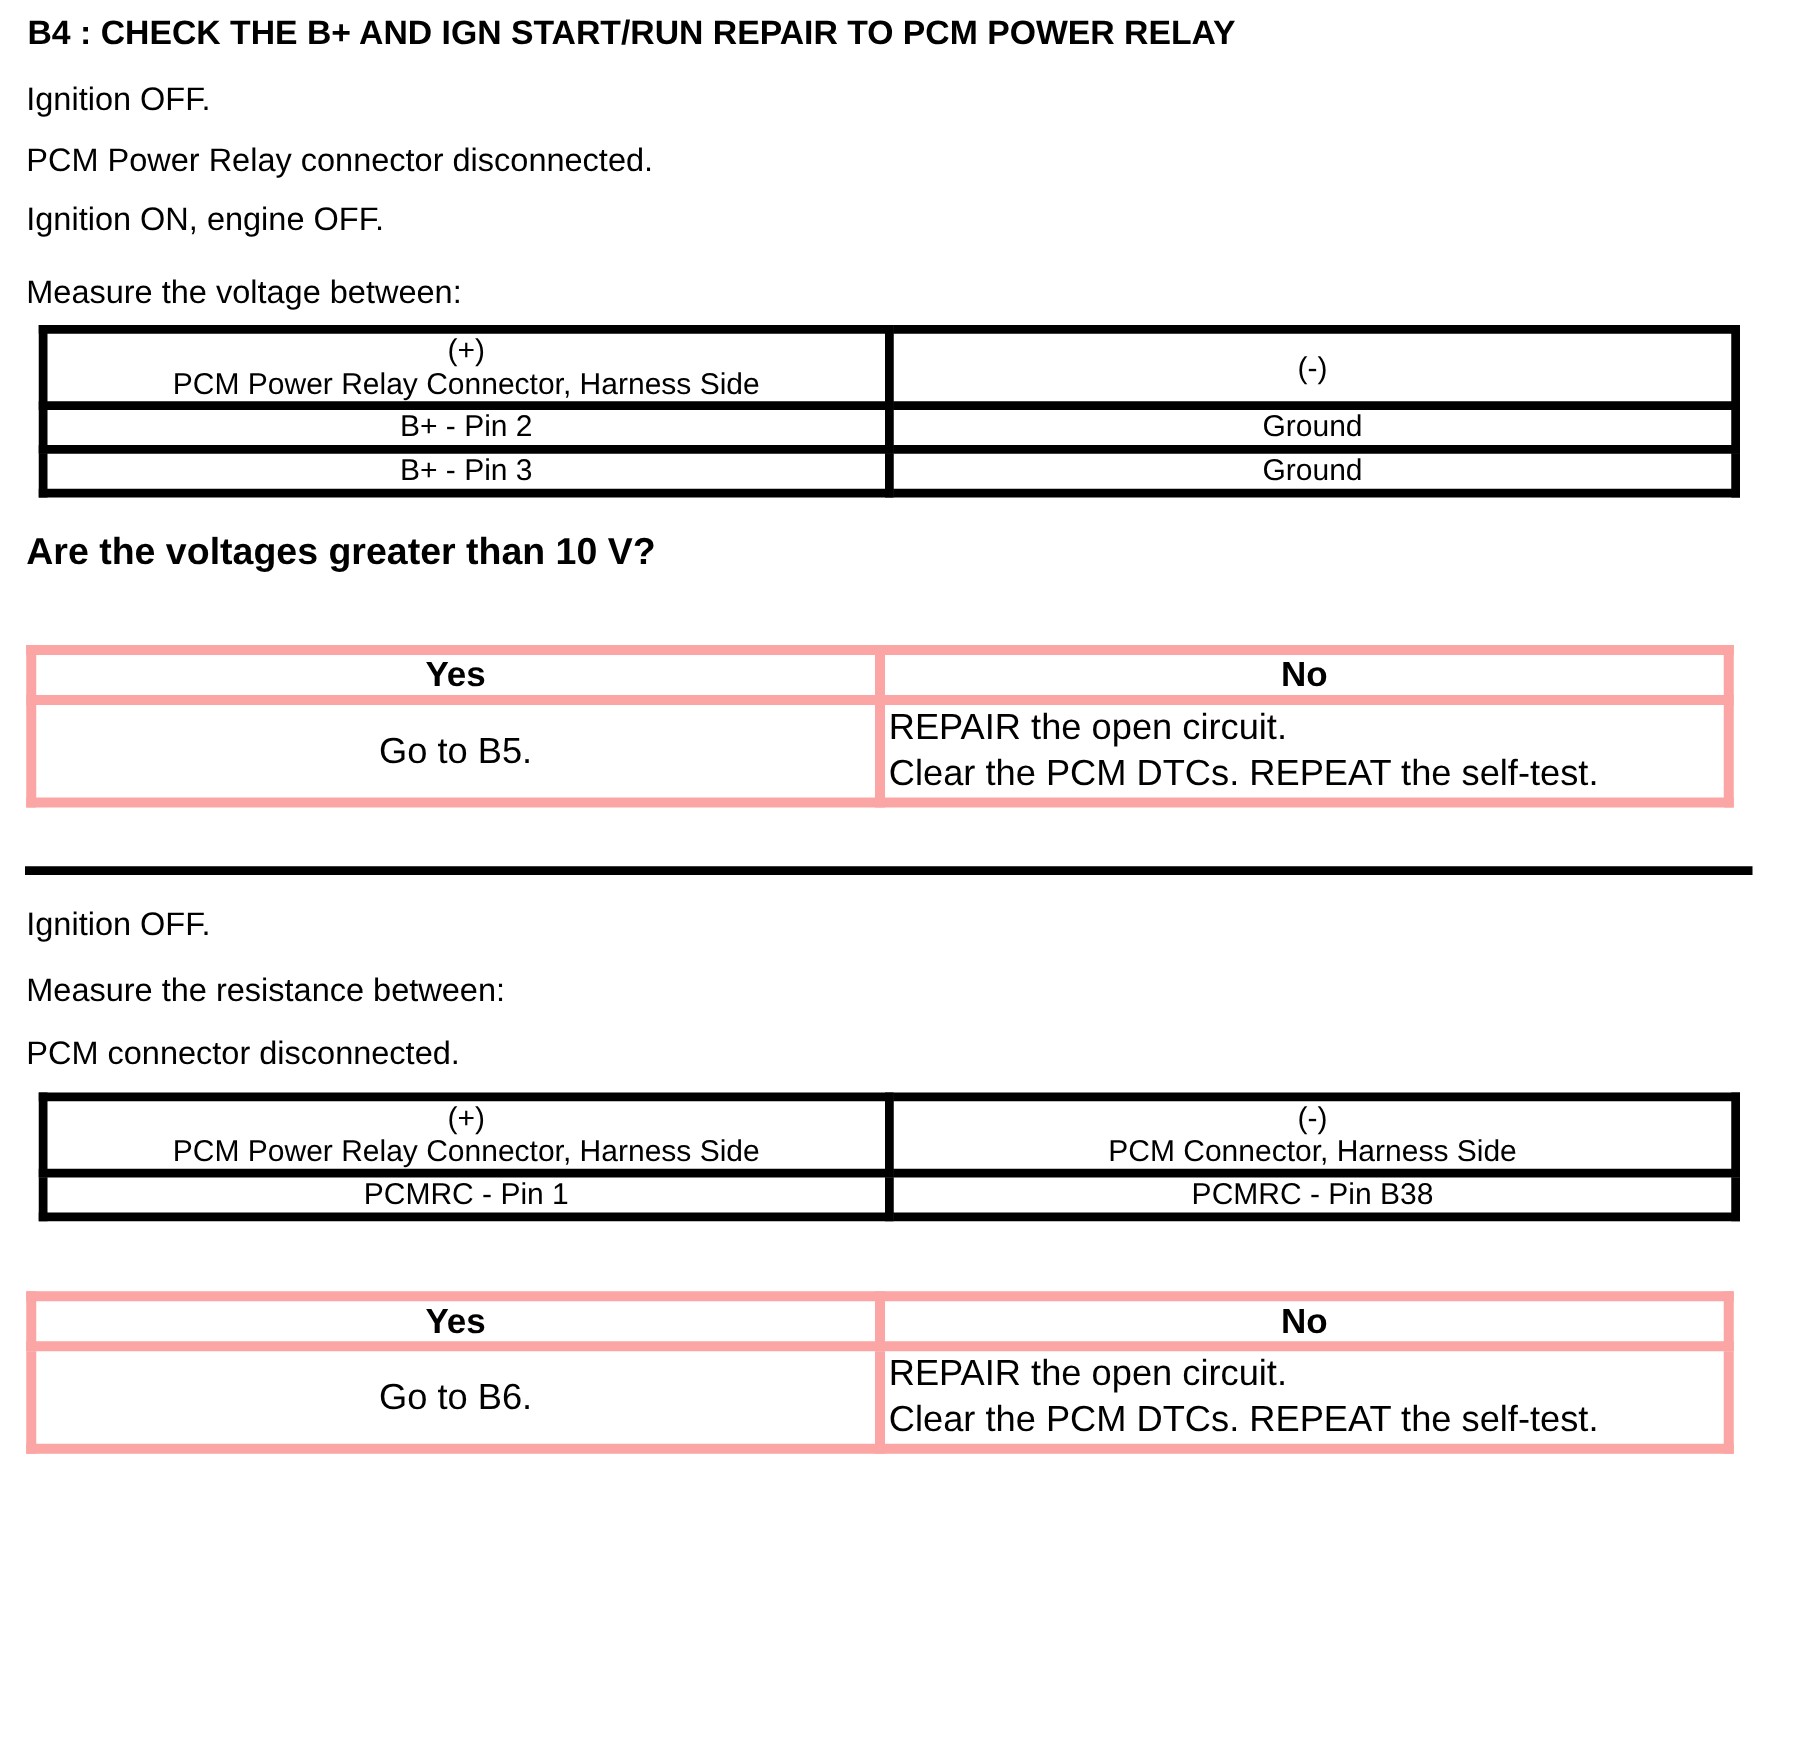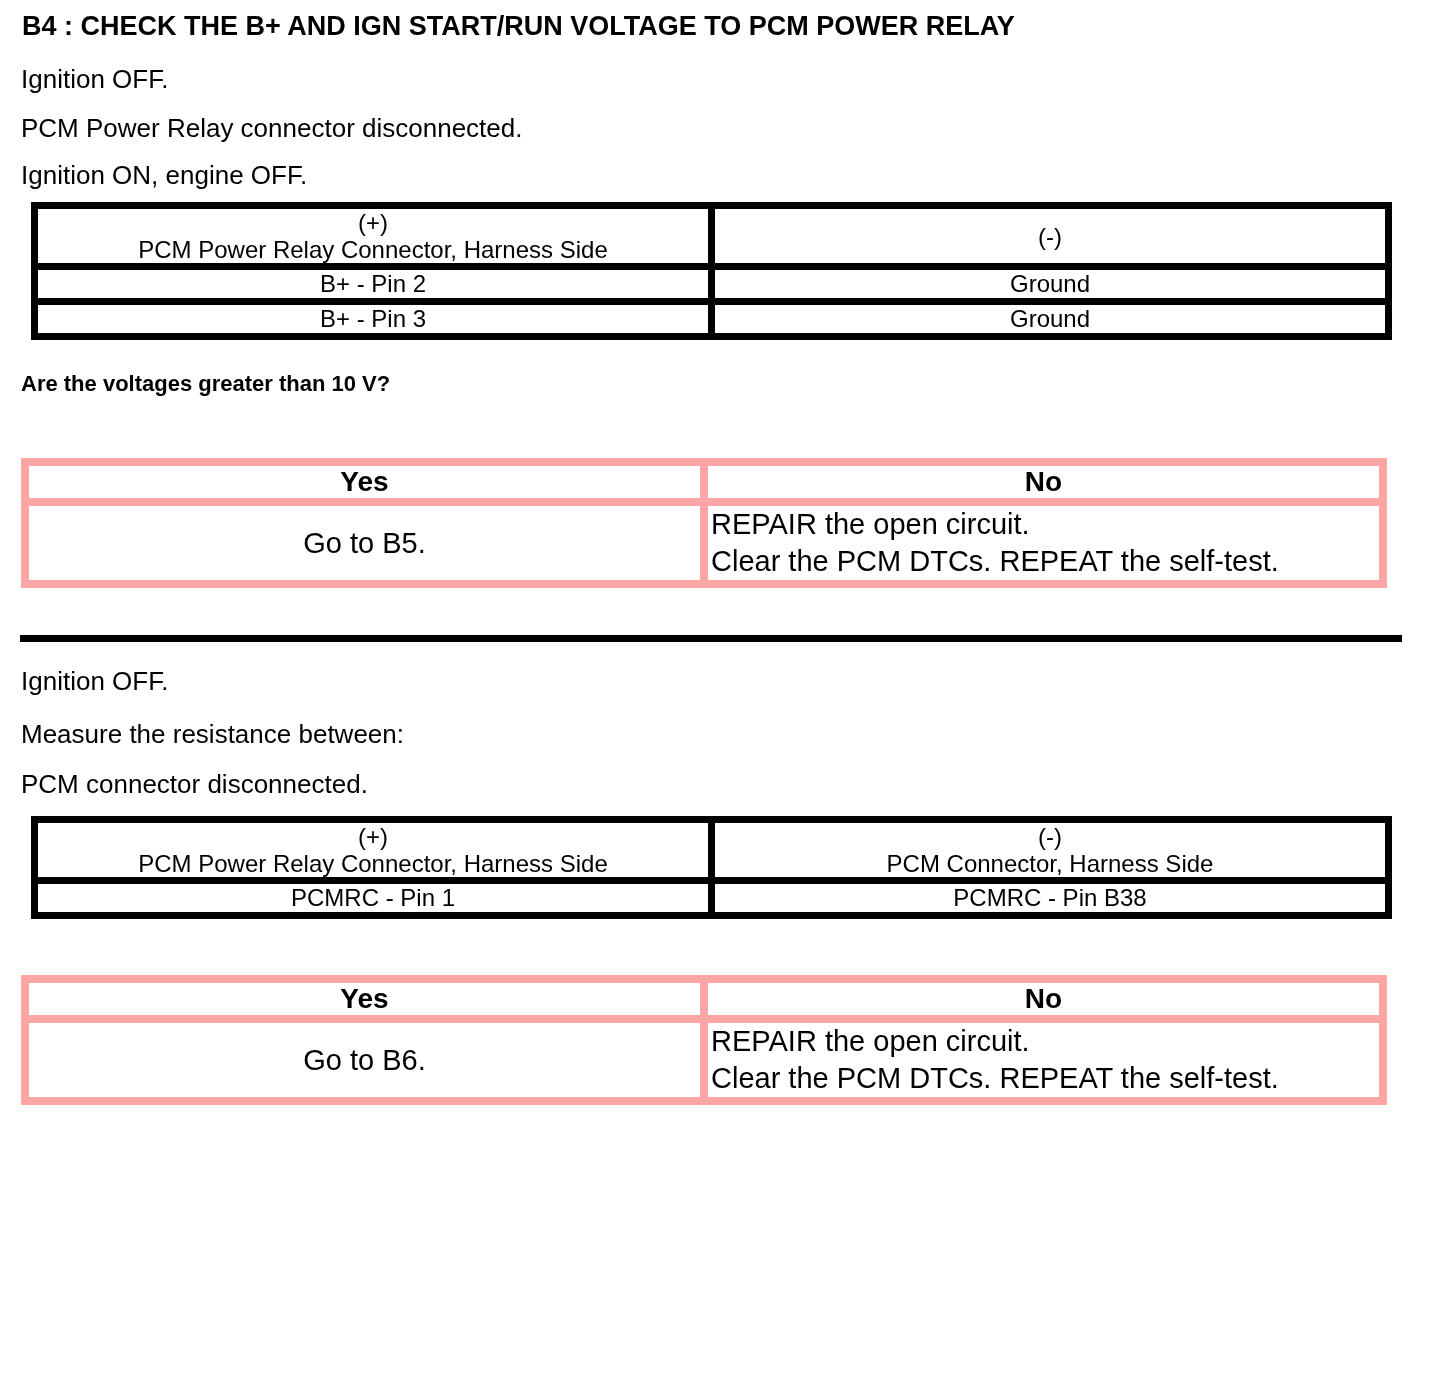--- a/index.html
+++ b/index.html
@@ -26,21 +26,21 @@
     margin: 0 0 0 22px;
     white-space: nowrap;
   }
   .instr {
     font-size: 26px;
     line-height: 36px;
     margin: 0 0 0 21px;
     white-space: nowrap;
   }
   .question {
-    font-size: 22px;
+    font-size: 30px;
     font-weight: bold;
     line-height: 34px;
     margin: 0 0 0 21px;
     white-space: nowrap;
   }
 
   
   table.measure {
     border-collapse: collapse;
     table-layout: fixed;
@@ -105,26 +105,27 @@
   .mt-b5-table { margin-top: 14px; }
   .mt-b5-q { margin-top: 25px; }
   .mt-b5-dec { margin-top: 56px; }
 </style>
 </head>
 <body>
 
 <div class="doc">
   <div class="pad-top"></div>
 
-  <div class="step-heading">B4 : CHECK THE B+ AND IGN START/RUN VOLTAGE TO PCM POWER RELAY</div>
+  <div class="step-heading">B4 : CHECK THE B+ AND IGN START/RUN REPAIR TO PCM POWER RELAY</div>
 
   <div class="instr mt-b4-i1">Ignition OFF.</div>
   <div class="instr mt-b4-i2">PCM Power Relay connector disconnected.</div>
   <div class="instr mt-b4-i3">Ignition ON, engine OFF.</div>
 
+  <div class="instr mt-b4-prompt">Measure the voltage between:</div>
 
   <table class="measure mt-b4-table">
     <colgroup>
         <col style="width:50%">
         <col style="width:50%">
       </colgroup>
     <tbody>
         <tr>
       <th>
         <div class="mhead-title">(+)</div>

